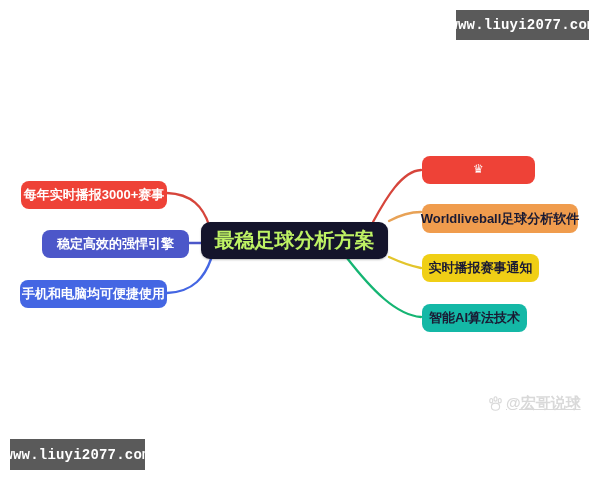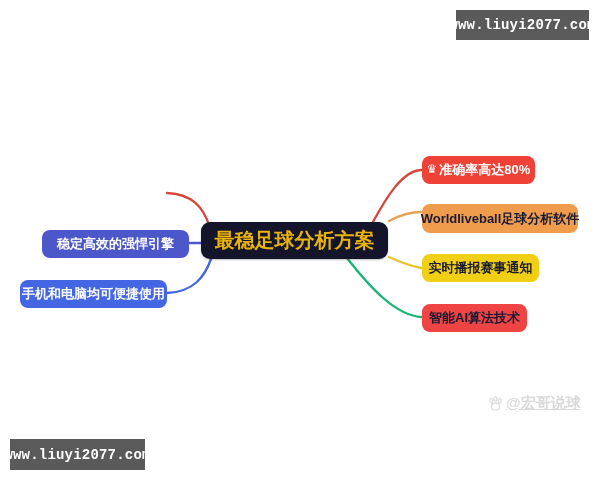--- a/index.html
+++ b/index.html
@@ -11,21 +11,21 @@
   .stage{position:absolute;inset:0;}
   svg.connectors{position:absolute;left:0;top:0;width:600px;height:480px;pointer-events:none;}
 
   .node{
     position:absolute;display:flex;align-items:center;justify-content:center;
     border-radius:8px;font-weight:bold;white-space:nowrap;
     box-sizing:border-box;
   }
   .center-node{
     left:201px;top:222px;width:187px;height:37px;
-    background:#14142B;color:#eab308;font-size:20px;border-radius:9px;
+    background:#14142B;color:#bef264;font-size:20px;border-radius:9px;
     box-shadow:0 1px 2px rgba(0,0,0,.25);
   }
   .n-l1{left:21px; top:181px;width:146px;height:28px;font-size:13px;}
   .n-l2{left:42px; top:230px;width:147px;height:28px;font-size:13px;}
   .n-l3{left:20px; top:280px;width:147px;height:28px;font-size:13px;}
   .n-r1{left:422px;top:156px;width:113px;height:28px;font-size:13px;gap:2px;}
   .n-r2{left:422px;top:204px;width:156px;height:29px;font-size:13px;}
   .n-r3{left:422px;top:254px;width:117px;height:28px;font-size:13px;}
   .n-r4{left:422px;top:304px;width:105px;height:28px;font-size:13px;}
 
@@ -56,35 +56,35 @@
     <path d="M 167 243 L 202 243" fill="none" stroke="#4C57C9" stroke-width="2.3" stroke-linecap="round"></path>
     <path d="M 167 293 C 194 292, 205 276, 211 259" fill="none" stroke="#4466E3" stroke-width="2.3" stroke-linecap="round"></path>
     <path d="M 373 222 C 386 198, 402 171, 421 170" fill="none" stroke="#D6453B" stroke-width="2.3" stroke-linecap="round"></path>
     <path d="M 389 221 C 402 214, 411 212, 421 212" fill="none" stroke="#E8A256" stroke-width="2.3" stroke-linecap="round"></path>
     <path d="M 389 257 C 402 263, 411 266, 421 268" fill="none" stroke="#E3C52C" stroke-width="2.3" stroke-linecap="round"></path>
     <path d="M 347 258 C 372 290, 396 315, 421 317" fill="none" stroke="#15B573" stroke-width="2.3" stroke-linecap="round"></path>
   </svg>
 
   <div class="node center-node">最稳足球分析方案</div>
 
+  <div class="node n-l1" style="color: rgb(255, 255, 255); background-color: rgb(238, 66, 55);">每年实时播报3000+赛事</div>
 
   <div class="node n-l2" style="color: rgb(255, 255, 255); background-color: rgb(76, 87, 201);">稳定高效的强悍引擎</div>
 
   <div class="node n-l3" style="color: rgb(255, 255, 255); background-color: rgb(68, 102, 227);">手机和电脑均可便捷使用</div>
 
   <div class="node n-r1" style="color: rgb(255, 255, 255); background-color: rgb(238, 66, 55);">
     <span class="crown">♛</span>
-    <span>准确率高达80%</span>
   </div>
 
   <div class="node n-r2" style="color: rgb(26, 26, 51); background-color: rgb(240, 156, 77);">Worldliveball足球分析软件</div>
 
   <div class="node n-r3" style="color: rgb(26, 26, 51); background-color: rgb(240, 207, 21);">实时播报赛事通知</div>
 
-  <div class="node n-r4" style="color: rgb(26, 26, 51); background-color: #ef4444;">智能AI算法技术</div>
+  <div class="node n-r4" style="color: rgb(26, 26, 51); background-color: #14b8a6;">智能AI算法技术</div>
 
   <div class="badge badge-tr">www.liuyi2077.com</div>
   <div class="badge badge-bl">www.liuyi2077.com</div>
 
   <div class="watermark">
     <svg width="17" height="17" viewBox="0 0 24 24" fill="none" stroke="#d9d9d9" stroke-width="1.6">
       <ellipse cx="6" cy="8" rx="2.1" ry="3.1"></ellipse>
       <ellipse cx="12" cy="5.5" rx="2.1" ry="3.1"></ellipse>
       <ellipse cx="18" cy="8" rx="2.1" ry="3.1"></ellipse>
       <path d="M6.2 16.5 C6.2 13.5 8.7 11.5 12 11.5 C15.3 11.5 17.8 13.5 17.8 16.5 C17.8 19.5 15.5 21.5 12 21.5 C8.5 21.5 6.2 19.5 6.2 16.5 Z"></path>

